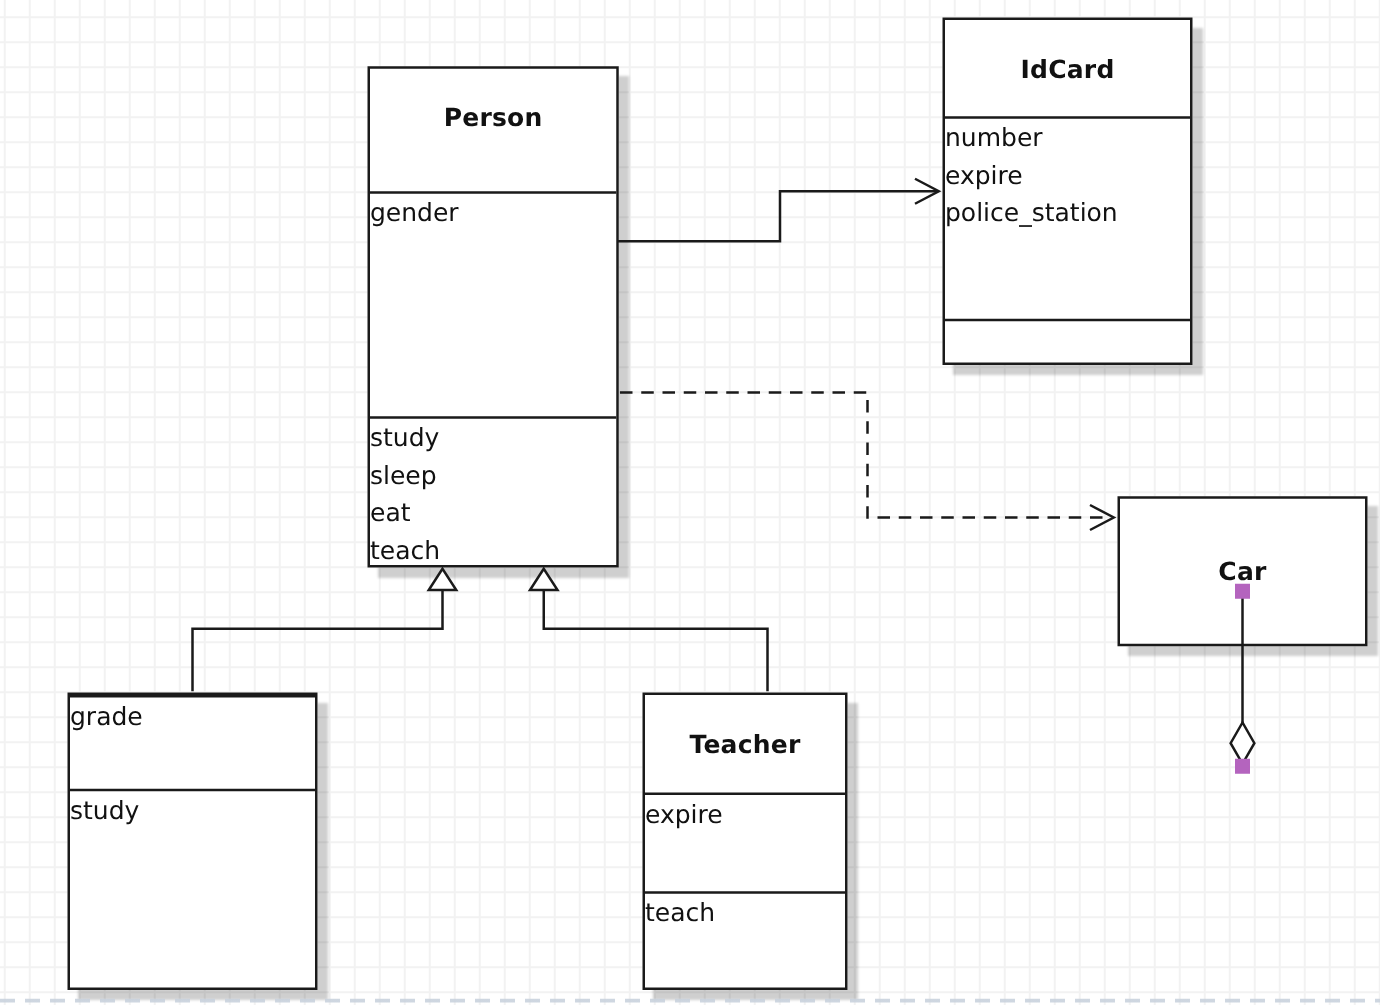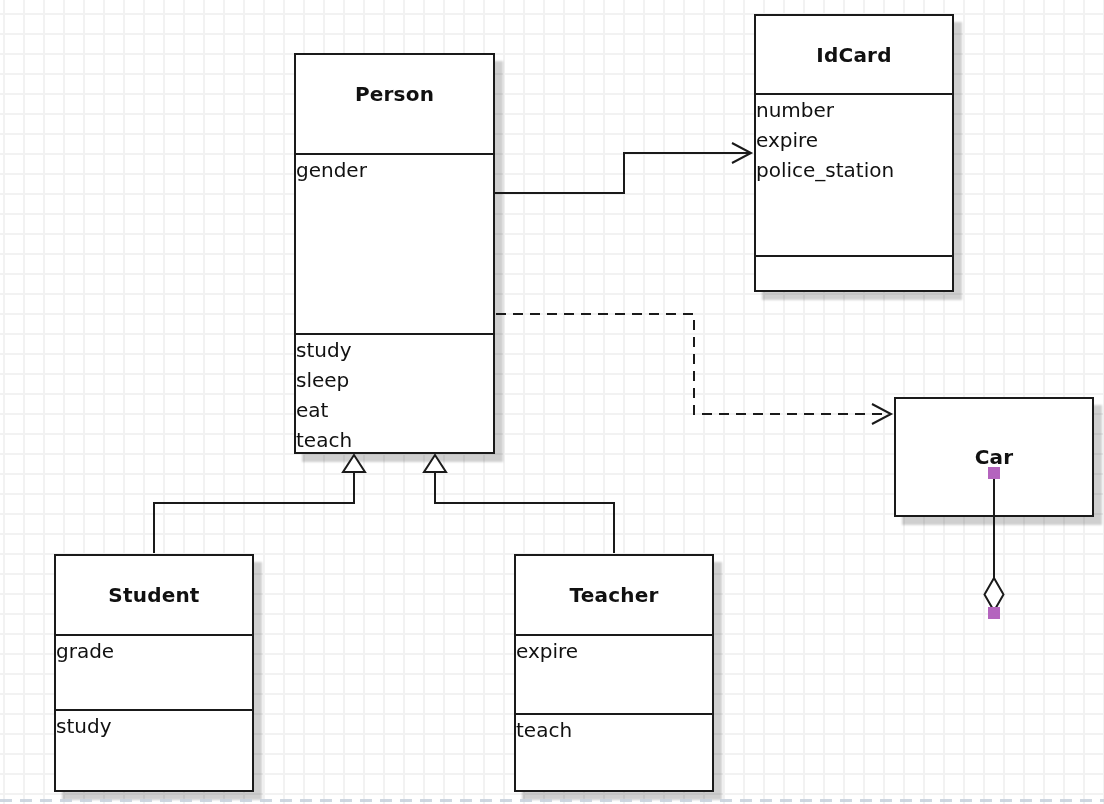--- a/index.html
+++ b/index.html
@@ -93,30 +93,29 @@
     </div>
     <div class="uml-section" style="flex:1 1 auto"></div>
   </div>
 
   <div class="uml-class" style="left:894px; top:353px; width:200px; height:120px;margin-top:44px;">
     <div class="uml-title fill">Car</div>
   </div>
 
 
   <div class="uml-class" style="left:54px; top:554px; width:200px; height:238px;">
-    <div class="uml-title" style="height:78px">Student</div>
     <div class="uml-section" style="height:75px">
       <div class="member">grade</div>
     </div>
     <div class="uml-section" style="flex:1 1 auto">
       <div class="member">study</div>
     </div>
   </div>
 
-  <div class="uml-class" style="left:514px; top:554px; width:200px; height:238px;">
+  <div class="uml-class" style="left:514px; top:554px; width:164px; height:238px;">
     <div class="uml-title" style="height:78px">Teacher</div>
     <div class="uml-section" style="height:79px">
       <div class="member">expire</div>
     </div>
     <div class="uml-section" style="flex:1 1 auto">
       <div class="member">teach</div>
     </div>
   </div>
 
   <svg class="edge-layer" viewBox="0 0 1104 804" xmlns="http://www.w3.org/2000/svg">

